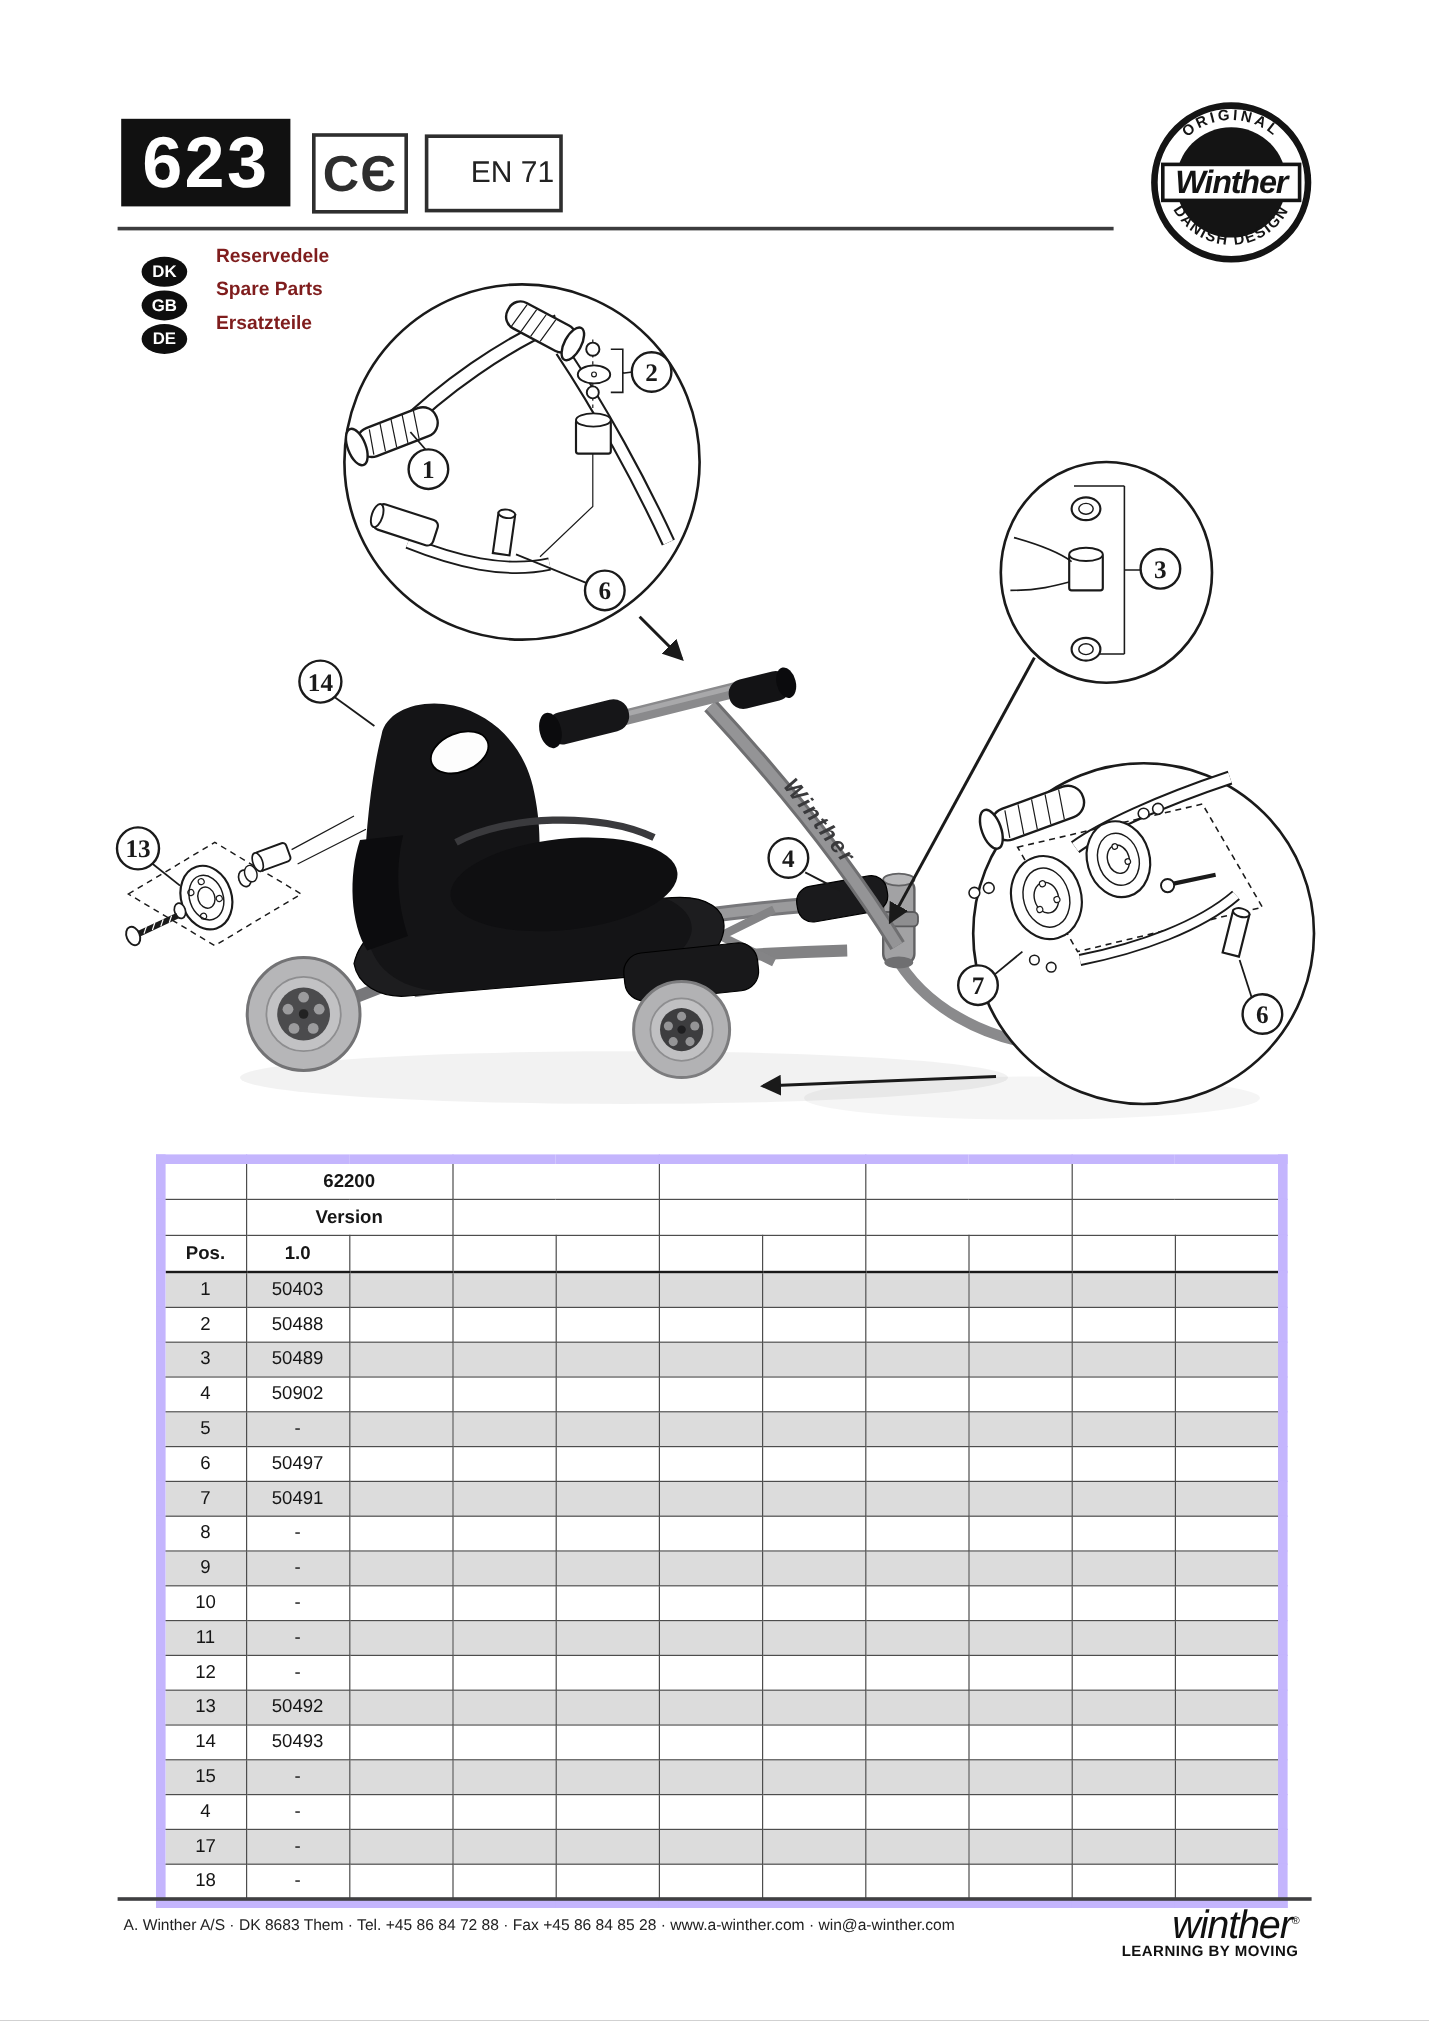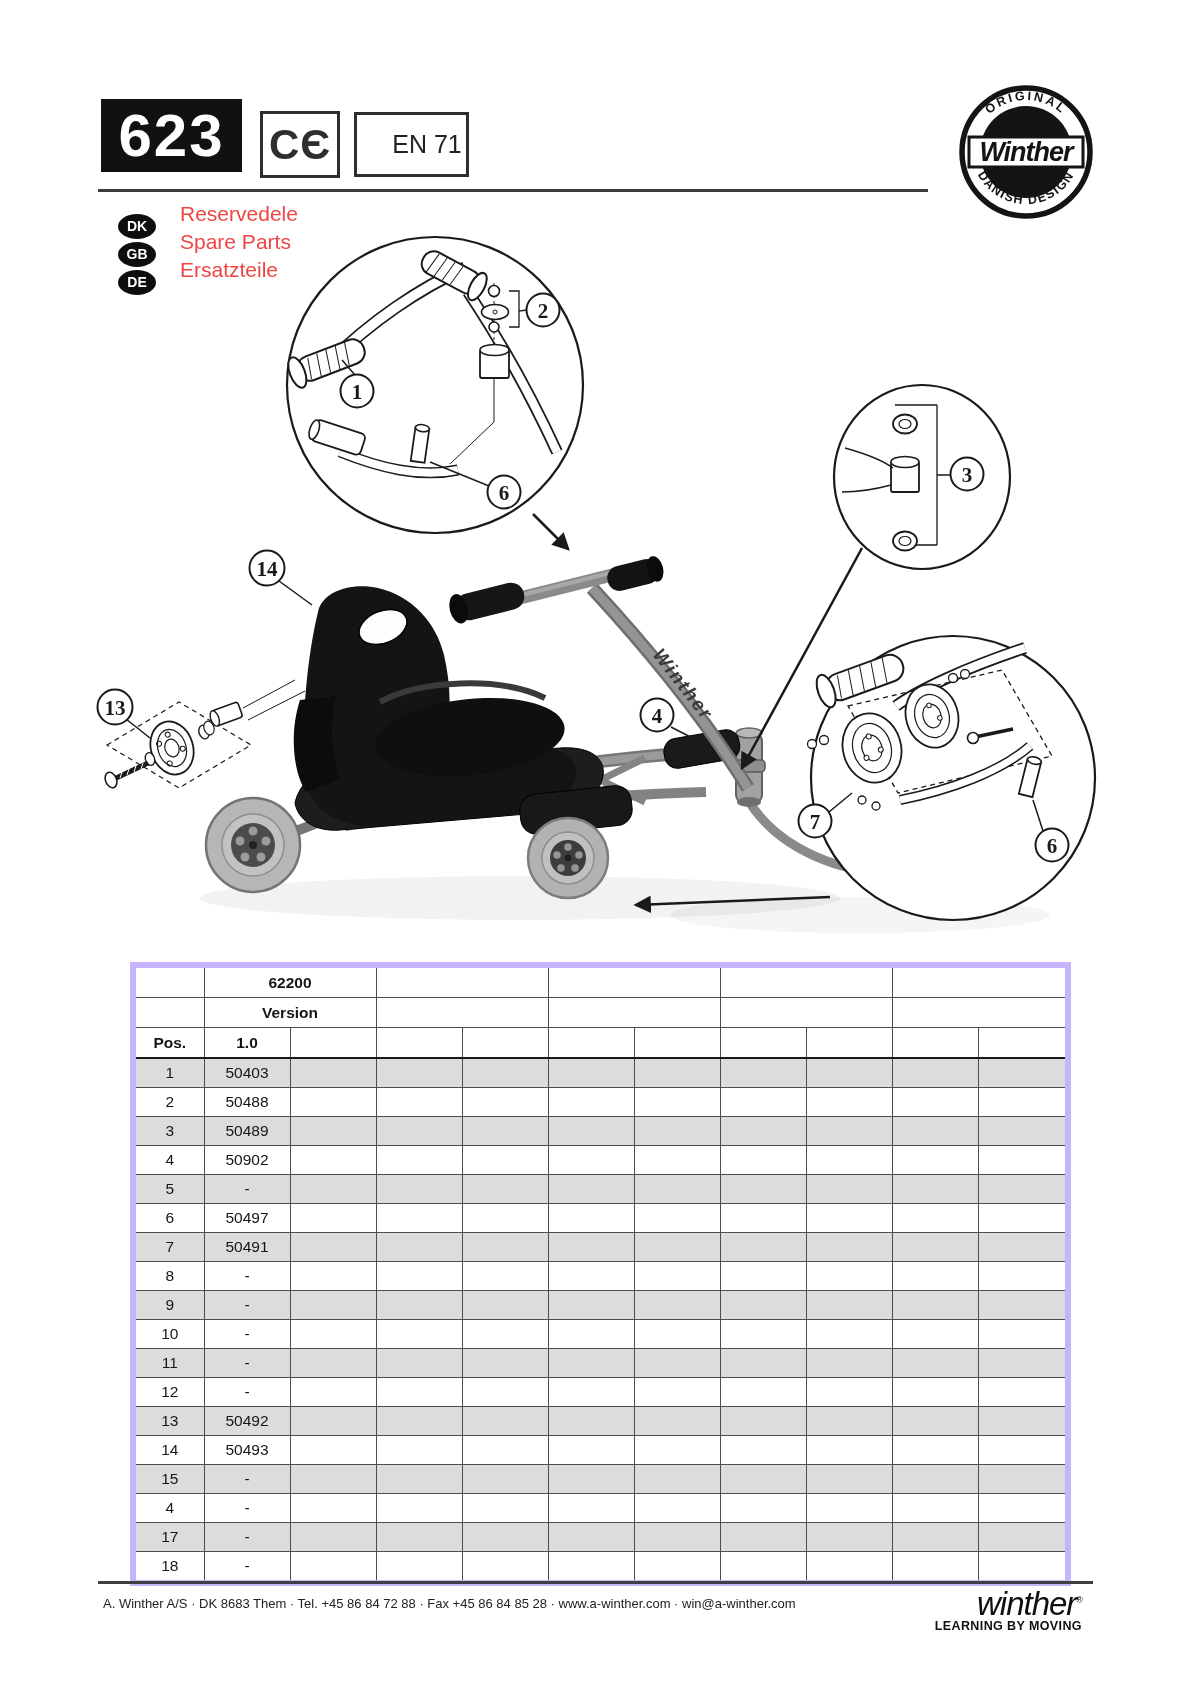--- a/index.html
+++ b/index.html
@@ -14,29 +14,29 @@
     display:flex;align-items:center;justify-content:center;font-size:42px;font-weight:bold;color:#2e2e2e;letter-spacing:1px;}
   .en-box{left:354px;top:112px;width:78px;height:59px;border:3px solid #2e2e2e;
     display:flex;align-items:center;justify-content:center;font-size:25px;color:#222;padding-left:31px;}
   .hrule{left:98px;top:189px;width:830px;height:3px;background:#3c3c3e;}
 
   
   .langs{left:118px;top:200px;}
   .lang-row{display:flex;align-items:center;height:28px;}
   .lang-badge{width:38px;height:25px;background:#0e0e0e;border-radius:50%;color:#fff;
     font-size:14px;font-weight:bold;display:flex;align-items:center;justify-content:center;margin-right:24px;margin-top:24px;}
-  .lang-label{font-size:21px;color:#ef4444;}
+  .lang-label{font-size:16px;color:#7f1d1d;font-weight:bold;}
 
   
   table.parts{left:130px;top:962px;position:absolute;border-collapse:collapse;table-layout:fixed;
     font-size:15.5px;color:#161616;}
   table.parts td,table.parts th{border:1px solid #4d4d4d;text-align:center;padding:0;
     height:28px;overflow:hidden;white-space:nowrap;font-weight:normal;}
   table.parts tr.hdr td{height:29px;font-weight:bold;}
-  table.parts{border:6px solid #c4b5fd;}
+  table.parts{border:8px solid #c4b5fd;}
   table.parts tr.hdr-pos td{border-bottom:2.5px solid #1a1a1a;}
   table.parts tbody tr:nth-child(odd){background:#dcdcdc;}
 
   
   .frule{left:98px;top:1581px;width:995px;height:3px;background:#3f3f41;}
   .fcontact{left:103px;top:1596px;font-size:13px;color:#222;}
   .flogo{left:890px;top:1586px;width:192px;text-align:right;color:#101010;}
   .flogo .wname{font-size:33px;font-weight:normal;font-style:italic;letter-spacing:-1px;line-height:28px;}
   .flogo .reg{font-size:9px;vertical-align:super;font-style:normal;}
   .flogo .tag{font-size:12.5px;font-weight:bold;letter-spacing:0.4px;margin-top:1px;}

